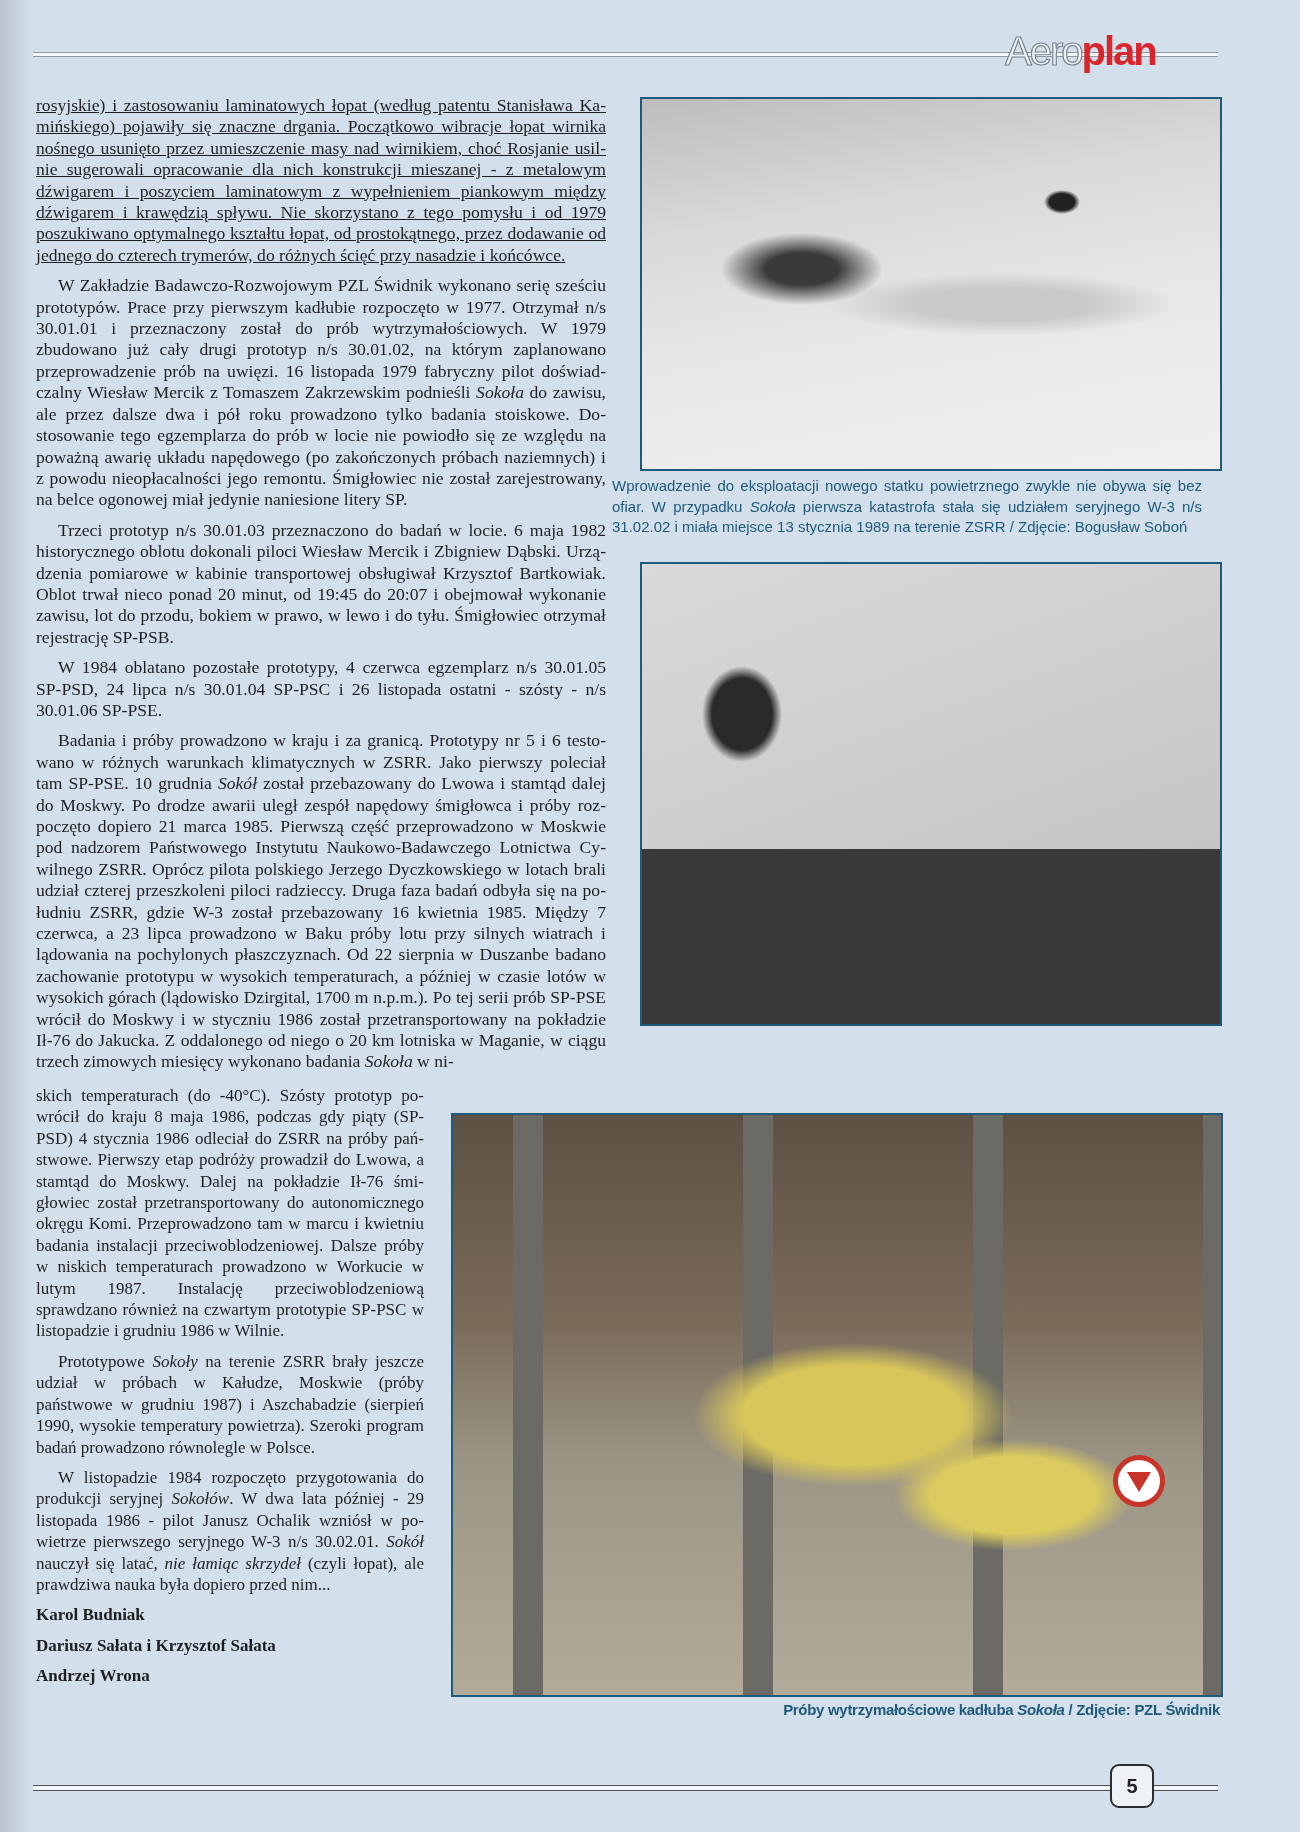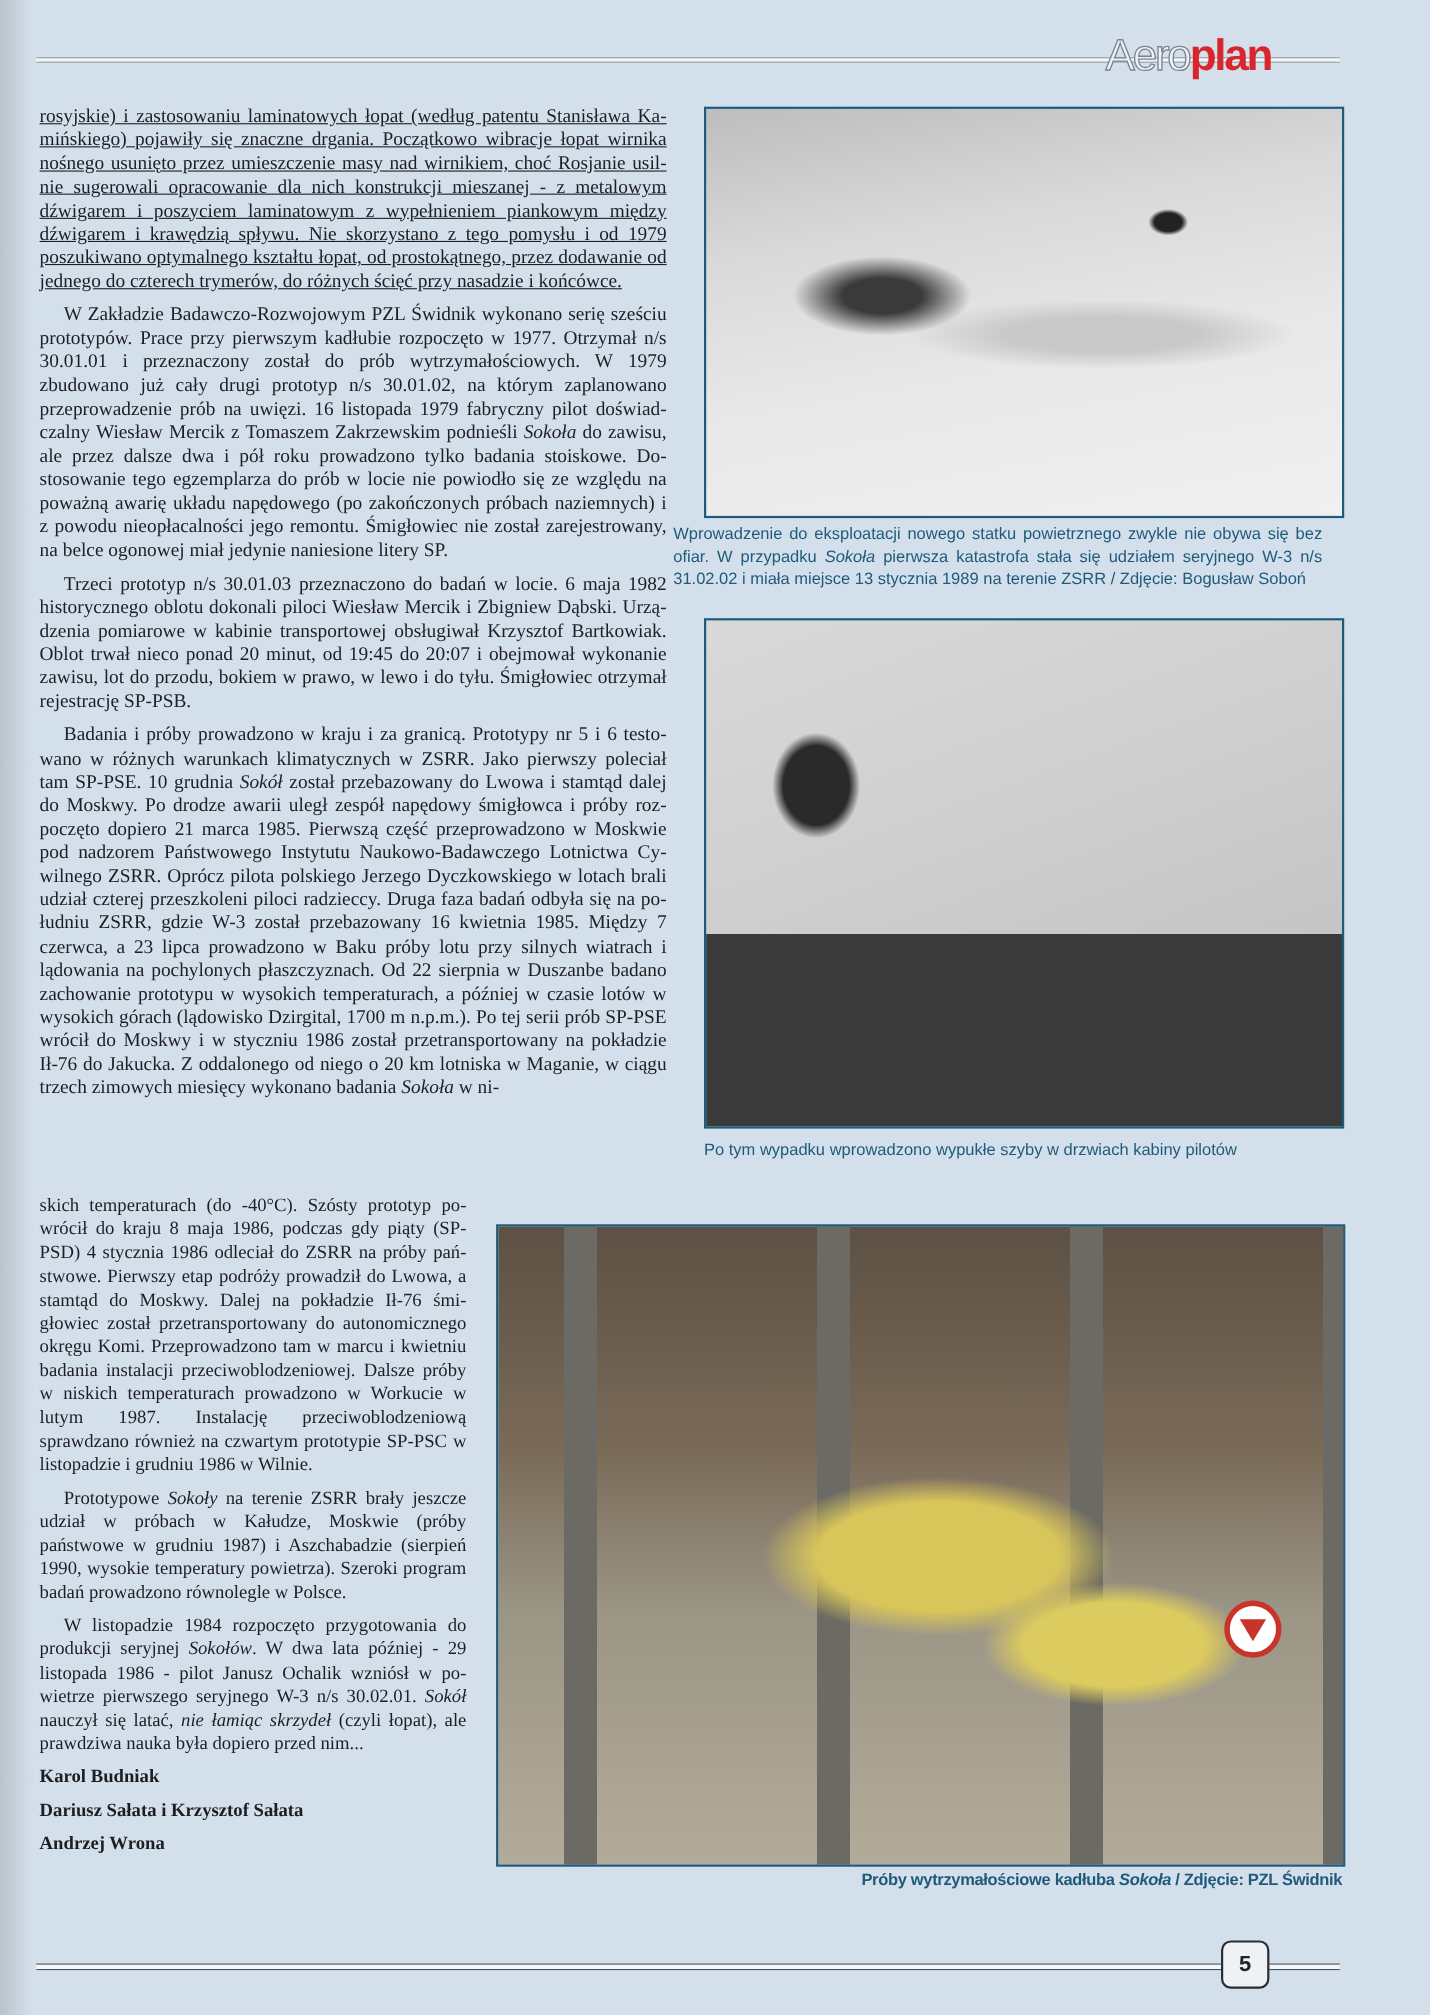--- a/index.html
+++ b/index.html
@@ -69,40 +69,40 @@
 
 <div class="top-rule"></div>
 <div class="logo">
   <span class="aero">Aero</span><span class="plan">plan</span>
 </div>
 
 <div class="col-left">
   <p class="first"><span>rosyjskie) i zastosowaniu laminatowych łopat (według patentu Stanisława Ka­mińskiego) pojawiły się znaczne drgania. Początkowo wibracje łopat wirnika nośnego usunięto przez umieszczenie masy nad wirnikiem, choć Rosjanie usil­nie sugerowali opracowanie dla nich konstrukcji mieszanej - z metalowym dźwigarem i poszyciem laminatowym z wypełnieniem piankowym między dźwigarem i krawędzią spływu. Nie skorzystano z tego pomysłu i od 1979 poszukiwano optymalnego kształtu łopat, od prostokątnego, przez dodawanie od jednego do czterech trymerów, do różnych ścięć przy nasadzie i końcówce.</span></p>
   <p><span>W Zakładzie Badawczo-Rozwojowym PZL Świdnik wykonano serię sze­ściu prototypów. Prace przy pierwszym kadłubie rozpoczęto w 1977. Otrzy­mał n/s 30.01.01 i przeznaczony został do prób wytrzymałościowych. W 1979 zbudowano już cały drugi prototyp n/s 30.01.02, na którym zaplanowano przeprowadzenie prób na uwięzi. 16 listopada 1979 fabryczny pilot doświad­czalny Wiesław Mercik z Tomaszem Zakrzewskim podnieśli </span><em>Sokoła</em><span> do zawi­su, ale przez dalsze dwa i pół roku prowadzono tylko badania stoiskowe. Do­stosowanie tego egzemplarza do prób w locie nie powiodło się ze względu na poważną awarię układu napędowego (po zakończonych próbach naziemnych) i z powodu nieopłacalności jego remontu. Śmigłowiec nie został zarejestrowa­ny, na belce ogonowej miał jedynie naniesione litery SP.</span></p>
   <p><span>Trzeci prototyp n/s 30.01.03 przeznaczono do badań w locie. 6 maja 1982 historycznego oblotu dokonali piloci Wiesław Mercik i Zbigniew Dąbski. Urzą­dzenia pomiarowe w kabinie transportowej obsługiwał Krzysztof Bartkowiak. Oblot trwał nieco ponad 20 minut, od 19:45 do 20:07 i obejmował wykonanie zawisu, lot do przodu, bokiem w prawo, w lewo i do tyłu. Śmigłowiec otrzy­mał rejestrację SP-PSB.</span></p>
+  <p><span>W 1984 oblatano pozostałe prototypy, 4 czerwca egzemplarz n/s 30.01.05 SP-PSD, 24 lipca n/s 30.01.04 SP-PSC i 26 listopada ostatni - szósty - n/s 30.01.06 SP-PSE.</span></p>
   <p><span>Badania i próby prowadzono w kraju i za granicą. Prototypy nr 5 i 6 testo­wano w różnych warunkach klimatycznych w ZSRR. Jako pierwszy poleciał tam SP-PSE. 10 grudnia </span><em>Sokół</em><span> został przebazowany do Lwowa i stamtąd dalej do Moskwy. Po drodze awarii uległ zespół napędowy śmigłowca i próby roz­poczęto dopiero 21 marca 1985. Pierwszą część przeprowadzono w Moskwie pod nadzorem Państwowego Instytutu Naukowo-Badawczego Lotnictwa Cy­wilnego ZSRR. Oprócz pilota polskiego Jerzego Dyczkowskiego w lotach brali udział czterej przeszkoleni piloci radzieccy. Druga faza badań odbyła się na po­łudniu ZSRR, gdzie W-3 został przebazowany 16 kwietnia 1985. Między 7 czerw­ca, a 23 lipca prowadzono w Baku próby lotu przy silnych wiatrach i lądowania na pochylonych płaszczyznach. Od 22 sierpnia w Duszanbe badano zachowanie prototypu w wysokich temperaturach, a później w czasie lotów w wysokich gó­rach (lądowisko Dzirgital, 1700 m n.p.m.). Po tej serii prób SP-PSE wrócił do Moskwy i w styczniu 1986 został przetransportowany na pokładzie Ił-76 do Ja­kucka. Z oddalonego od niego o 20 km lotniska w Maganie, w ciągu trzech zimowych miesięcy wykonano badania </span><em>Sokoła</em><span> w ni-</span></p>
 </div>
 
 <div class="col-narrow">
   <p class="cont"><span>skich temperaturach (do -40°C). Szósty prototyp po­wrócił do kraju 8 maja 1986, podczas gdy piąty (SP-PSD) 4 stycznia 1986 odleciał do ZSRR na próby pań­stwowe. Pierwszy etap podróży prowadził do Lwowa, a stamtąd do Moskwy. Dalej na pokładzie Ił-76 śmi­głowiec został przetransportowany do autonomiczne­go okręgu Komi. Przeprowadzono tam w marcu i kwiet­niu badania instalacji przeciwoblodzeniowej. Dalsze próby w niskich temperaturach prowadzono w Worku­cie w lutym 1987. Instalację przeciwoblodzeniową sprawdzano również na czwartym prototypie SP-PSC w listopadzie i grudniu 1986 w Wilnie.</span></p>
   <p><span>Prototypowe </span><em>Sokoły</em><span> na terenie ZSRR brały jesz­cze udział w próbach w Kałudze, Moskwie (próby państwowe w grudniu 1987) i Aszchabadzie (sierpień 1990, wysokie temperatury powietrza). Szeroki pro­gram badań prowadzono równolegle w Polsce.</span></p>
   <p><span>W listopadzie 1984 rozpoczęto przygotowania do produkcji seryjnej </span><em>Sokołów</em><span>. W dwa lata później - 29 listopada 1986 - pilot Janusz Ochalik wzniósł w po­wietrze pierwszego seryjnego W-3 n/s 30.02.01. </span><em>Sokół</em><span> nauczył się latać, </span><em>nie łamiąc skrzydeł</em><span> (czyli łopat), ale prawdziwa nauka była dopiero przed nim...</span></p>
   <p class="author">Karol Budniak</p>
   <p class="author">Dariusz Sałata i Krzysztof Sałata</p>
   <p class="author">Andrzej Wrona</p>
 </div>
 
 <div class="photo photo-snow" title="Wrecked helicopter lying in snow, aerial view"></div>
 <div class="caption cap1">
   <span>Wprowadzenie do eksploatacji nowego statku powietrznego zwykle nie obywa się bez ofiar. W przypadku </span><em>Sokoła</em><span> pierwsza katastrofa stała się udziałem seryjnego W-3 n/s 31.02.02 i miała miejsce 13 stycznia 1989 na terenie ZSRR / Zdjęcie: Bogusław Soboń</span>
 </div>
 
 <div class="photo photo-wreck" title="Damaged helicopter cabin and rotor head close-up"></div>
 <div class="caption cap2">
-  <div>Po tym wypadku wprowadzono wypukłe szyby w drzwiach kabiny pilotów</div>
 </div>
 
 <div class="photo photo-hangar" title="Yellow helicopter fuselage in test rig inside a hangar">
   <div class="stop-sign"></div>
 </div>
 <div class="caption cap3">
   <span>Próby wytrzymałościowe kadłuba </span><em>Sokoła</em><span> / Zdjęcie: PZL Świdnik</span>
 </div>
 
 <div class="bottom-rule"></div>

